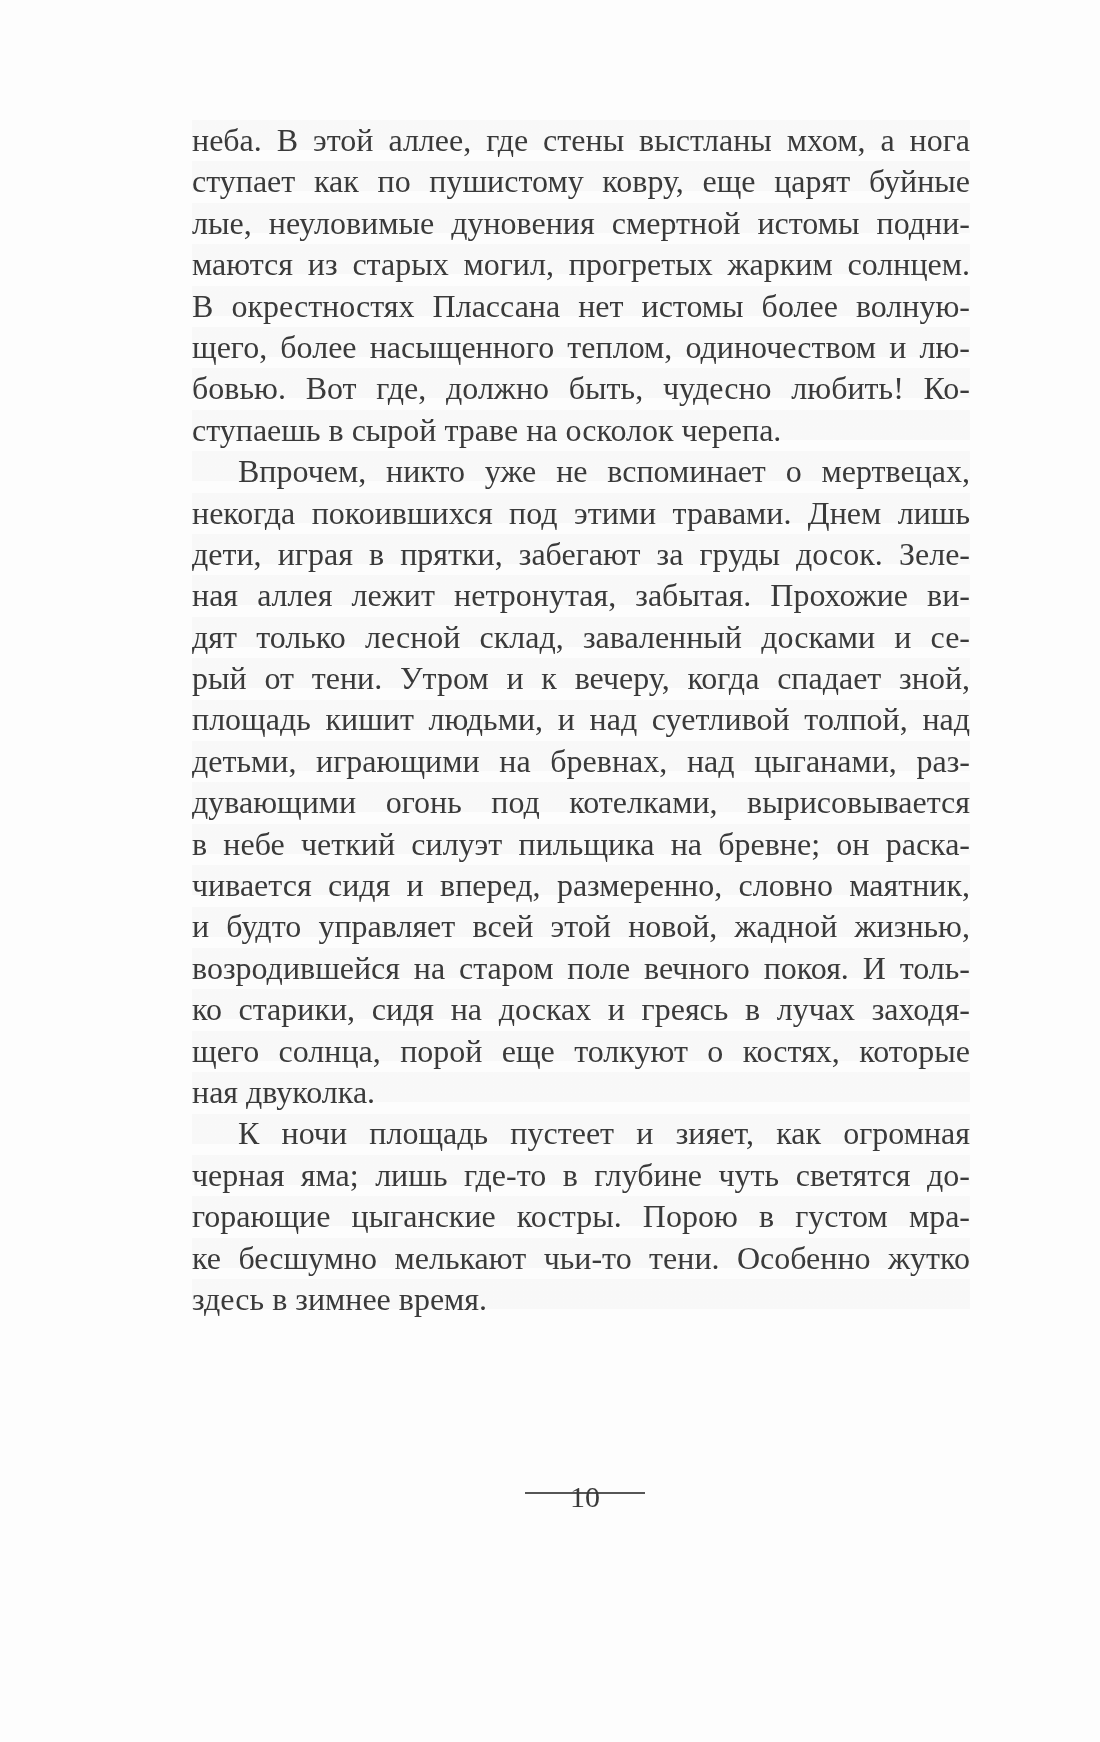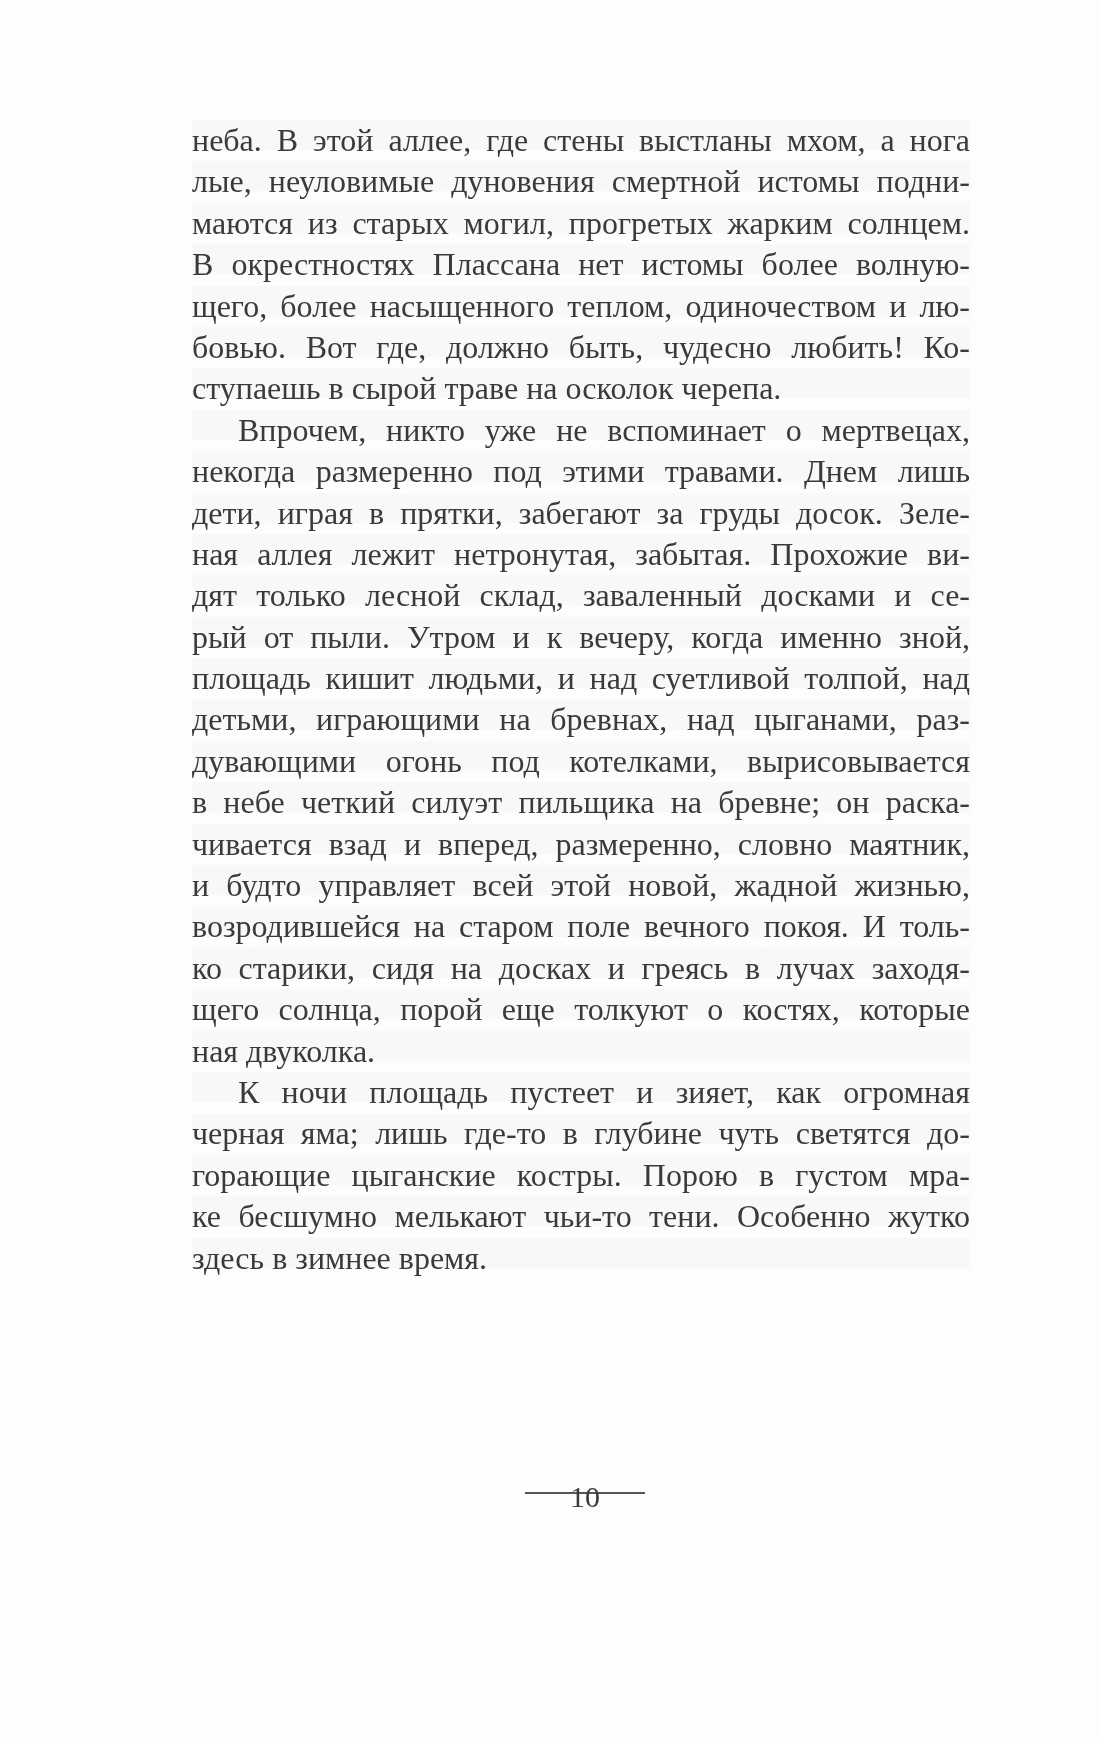--- a/index.html
+++ b/index.html
@@ -69,39 +69,40 @@
     color: #3a3a3a;
   }
 </style>
 </head>
 <body style="background: rgb(253, 253, 253);">
 
 <div class="page" style="background: rgb(253, 253, 253);">
   <div class="text-column" style="color: rgb(58, 58, 58);">
       <div class="paragraph">
         <div class="line">неба. В этой аллее, где стены выстланы мхом, а нога</div>
+        <div class="line">ступает как по пушистому ковру, еще царят буйные</div>
         <div class="line">лые, неуловимые дуновения смертной истомы подни-</div>
         <div class="line">маются из старых могил, прогретых жарким солнцем.</div>
         <div class="line">В окрестностях Плассана нет истомы более волную-</div>
         <div class="line">щего, более насыщенного теплом, одиночеством и лю-</div>
         <div class="line">бовью. Вот где, должно быть, чудесно любить! Ко-</div>
         <div class="line last">ступаешь в сырой траве на осколок черепа.</div>
       </div>
       <div class="paragraph indented">
         <div class="line">Впрочем, никто уже не вспоминает о мертвецах,</div>
-        <div class="line">некогда размеренно под этими травами. Днем лишь</div>
+        <div class="line">некогда покоившихся под этими травами. Днем лишь</div>
         <div class="line">дети, играя в прятки, забегают за груды досок. Зеле-</div>
         <div class="line">ная аллея лежит нетронутая, забытая. Прохожие ви-</div>
         <div class="line">дят только лесной склад, заваленный досками и се-</div>
-        <div class="line">рый от пыли. Утром и к вечеру, когда именно зной,</div>
+        <div class="line">рый от тени. Утром и к вечеру, когда спадает зной,</div>
         <div class="line">площадь кишит людьми, и над суетливой толпой, над</div>
         <div class="line">детьми, играющими на бревнах, над цыганами, раз-</div>
         <div class="line">дувающими огонь под котелками, вырисовывается</div>
         <div class="line">в небе четкий силуэт пильщика на бревне; он раска-</div>
-        <div class="line">чивается взад и вперед, размеренно, словно маятник,</div>
+        <div class="line">чивается сидя и вперед, размеренно, словно маятник,</div>
         <div class="line">и будто управляет всей этой новой, жадной жизнью,</div>
         <div class="line">возродившейся на старом поле вечного покоя. И толь-</div>
         <div class="line">ко старики, сидя на досках и греясь в лучах заходя-</div>
         <div class="line">щего солнца, порой еще толкуют о костях, которые</div>
         <div class="line last">ная двуколка.</div>
       </div>
       <div class="paragraph indented">
         <div class="line">К ночи площадь пустеет и зияет, как огромная</div>
         <div class="line">черная яма; лишь где-то в глубине чуть светятся до-</div>
         <div class="line">горающие цыганские костры. Порою в густом мра-</div>

